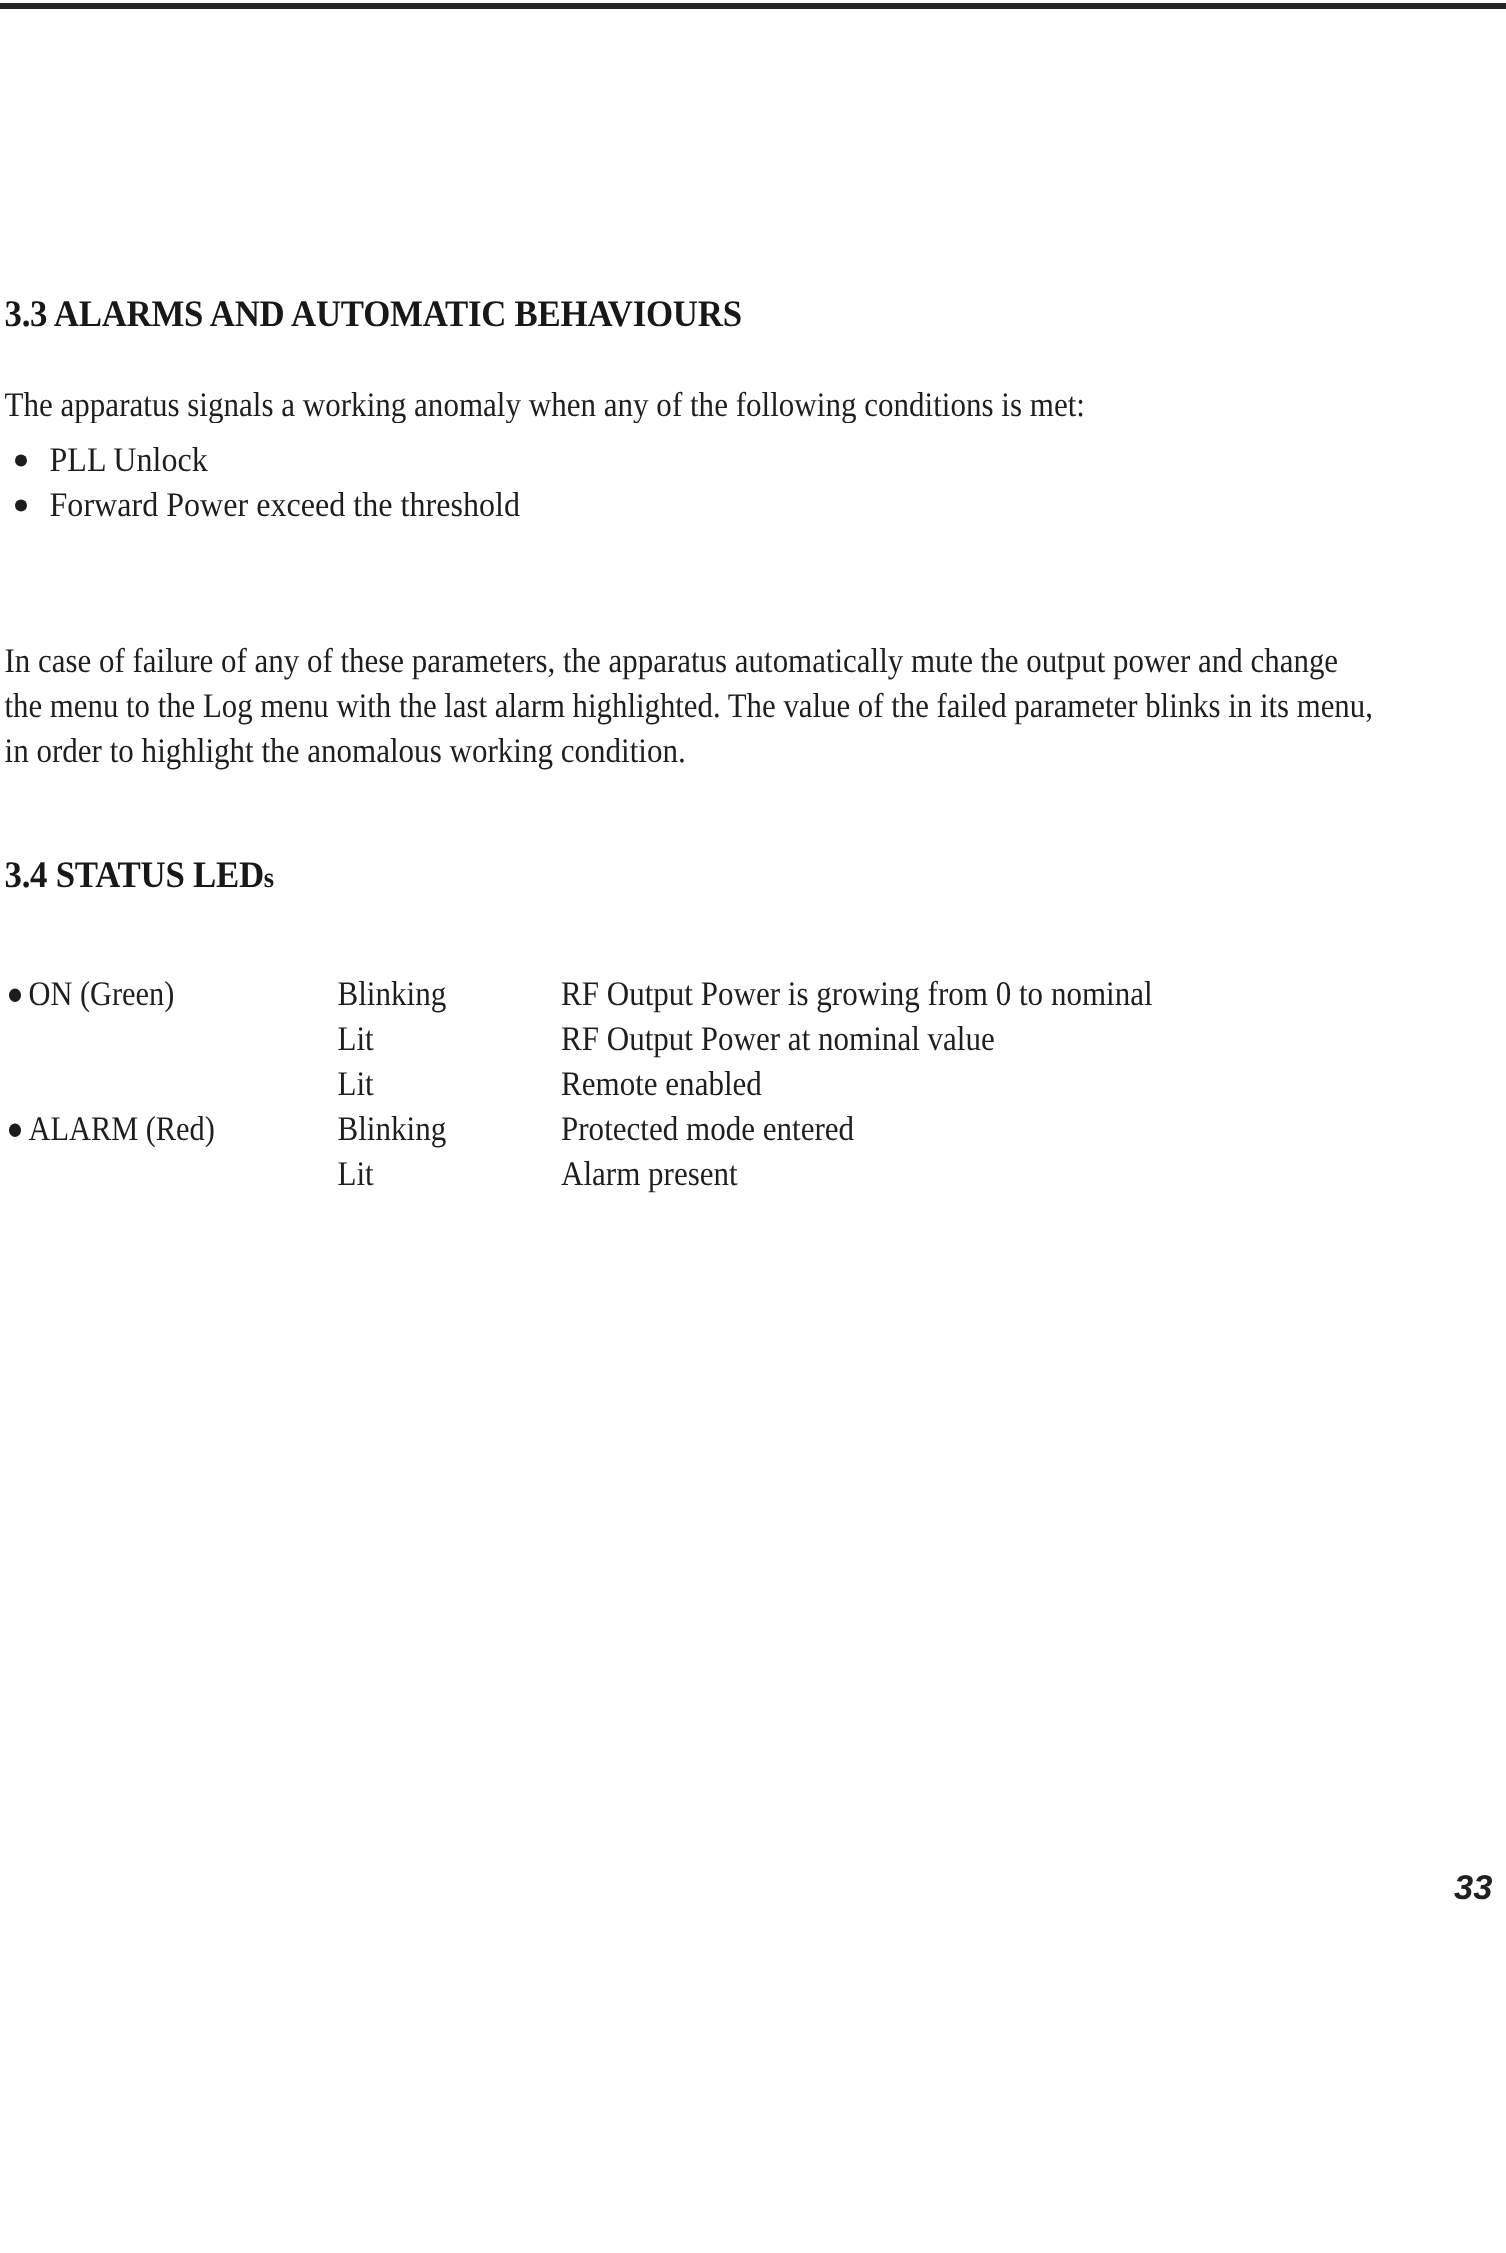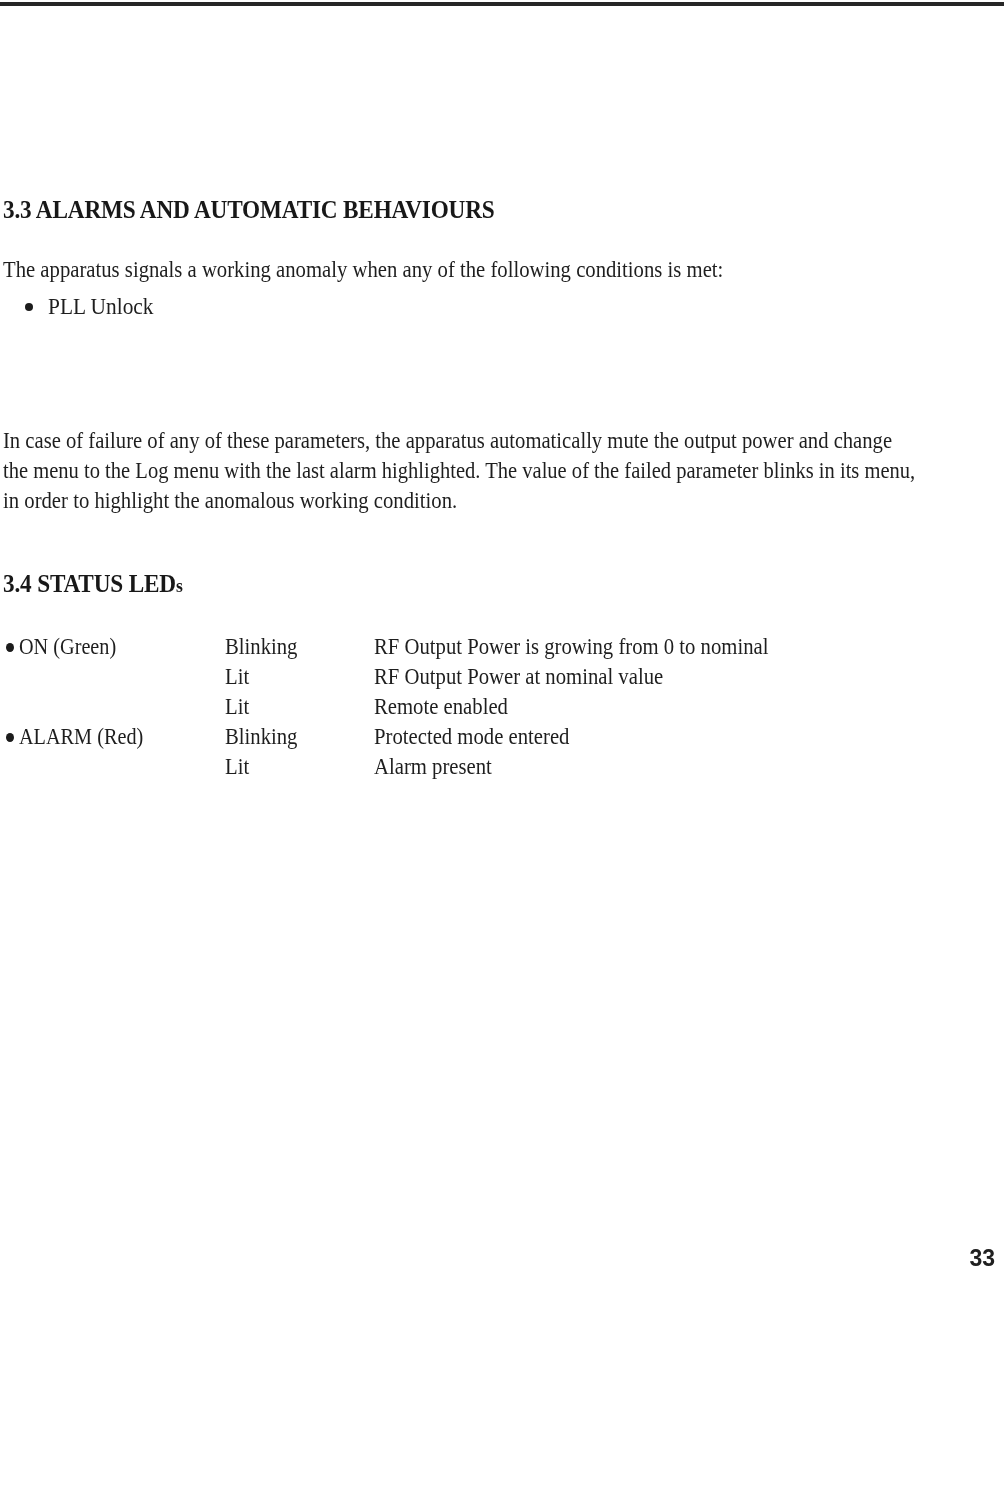--- a/index.html
+++ b/index.html
@@ -76,21 +76,21 @@
 
   #intro      { top: 258px;  left: 0;  transform: scaleX(0.90); }
   #p1l1       { top: 428px;  left: 0;  transform: scaleX(0.897); }
   #p1l2       { top: 458px;  left: 0;  transform: scaleX(0.893); }
   #p1l3       { top: 488px;  left: 0;  transform: scaleX(0.90); }
 
   
   .bullet-list {
     position: absolute;
     top: 292px;
-    left: 15px;
+    left: 0;
     width: 800px;
   }
   .bullet-row {
     position: relative;
     height: 30px;
   }
   .bullet-dot {
     position: absolute;
     left: 7px;
     top: 11px;
@@ -107,21 +107,21 @@
     line-height: 29px;
     white-space: nowrap;
     transform: scaleX(0.93);
     transform-origin: left center;
     color: #1e1e1e;
   }
 
   
   .led-table {
     position: absolute;
-    top: 632px;
+    top: 648px;
     left: 0;
     width: 1000px;
   }
   .led-row {
     position: relative;
     height: 30px;
   }
   .led-bullet {
     position: absolute;
     left: 3px;
@@ -164,20 +164,21 @@
     transform-origin: left center;
     color: #1e1e1e;
   }
 
   
   .page-number {
     position: absolute;
     right: 9px;
     bottom: 8px;
     font-family: "Liberation Sans", "DejaVu Sans", sans-serif;
+    font-style: italic;
     font-weight: bold;
     font-size: 23px;
     color: #202020;
   }
 </style>
 </head>
 <body>
 
 <div class="page">
 
@@ -187,20 +188,24 @@
 
     <div class="section-heading" id="h33">3.3 ALARMS AND AUTOMATIC BEHAVIOURS</div>
 
     <div class="body-line" id="intro">The apparatus signals a working anomaly when any of the following conditions is met:</div>
 
     <div class="bullet-list">
       <div class="bullet-row">
         <span class="bullet-dot"></span>
         <span class="bullet-text">PLL Unlock</span>
       </div>
+      <div class="bullet-row">
+        <span class="bullet-dot"></span>
+        <span class="bullet-text">Forward Power exceed the threshold</span>
+      </div>
     </div>
 
     <div class="para-justified" id="p1l1">In case of failure of any of these parameters, the apparatus automatically mute the output power and change</div>
     <div class="para-justified" id="p1l2">the menu to the Log menu with the last alarm highlighted. The value of the failed parameter blinks in its menu,</div>
     <div class="para-justified" id="p1l3">in order to highlight the anomalous working condition.</div>
 
     <div class="section-heading" id="h34"><span class="h34-main">3.4 STATUS LED</span><span class="h34-sub">s</span></div>
 
     <div class="led-table">
 

